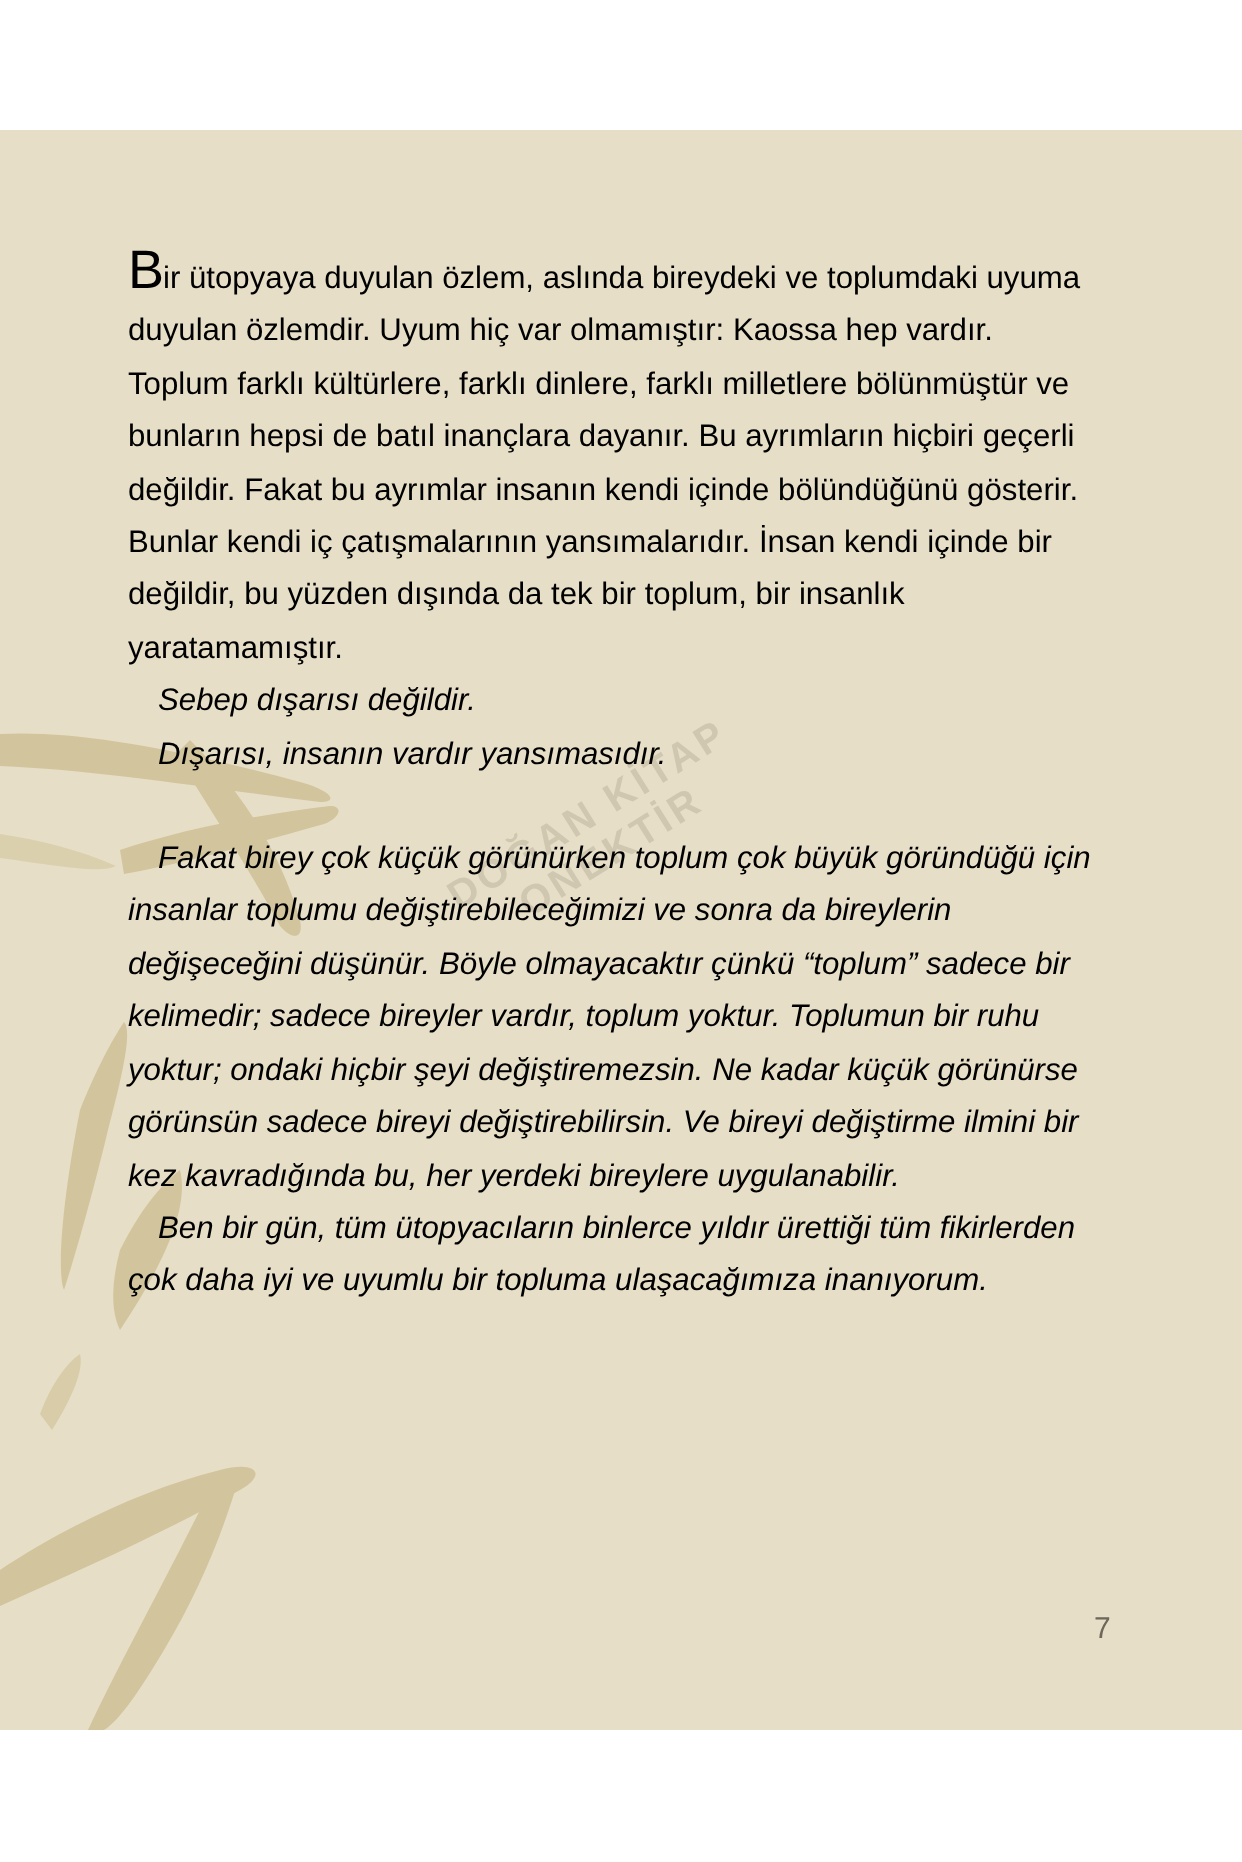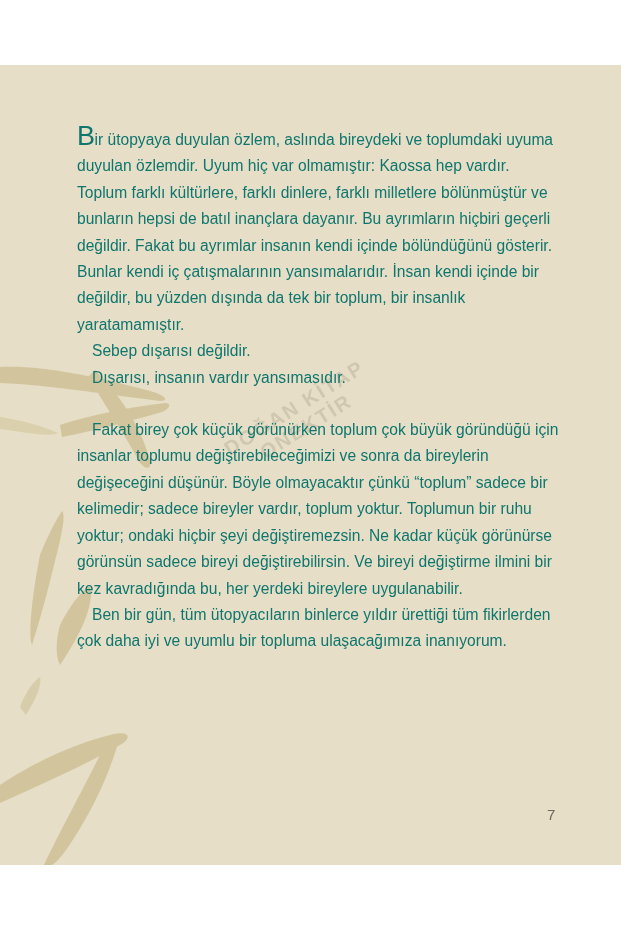--- a/index.html
+++ b/index.html
@@ -41,33 +41,34 @@
       color: rgba(150, 140, 120, 0.28);
       font-weight: bold;
       font-size: 20px;
       letter-spacing: 2px;
       text-align: center;
       line-height: 22px;
       pointer-events: none;
     }
     .text-block {
       position: absolute;
-      left: 77px;
+      left: 64px;
       top: 62px;
       width: 484px;
-      color: #0f766e;
+      color: #000000;
       font-size: 15.6px;
       line-height: 26.4px;
     }
     .para {
       margin: 0;
       padding: 0;
     }
     .indent {
       text-indent: 15px;
+      font-style: italic;
     }
     .drop {
       font-size: 27px;
       line-height: 10px;
       font-weight: normal;
       letter-spacing: -0.5px;
     }
     .section-gap {
       height: 26px;
     }

